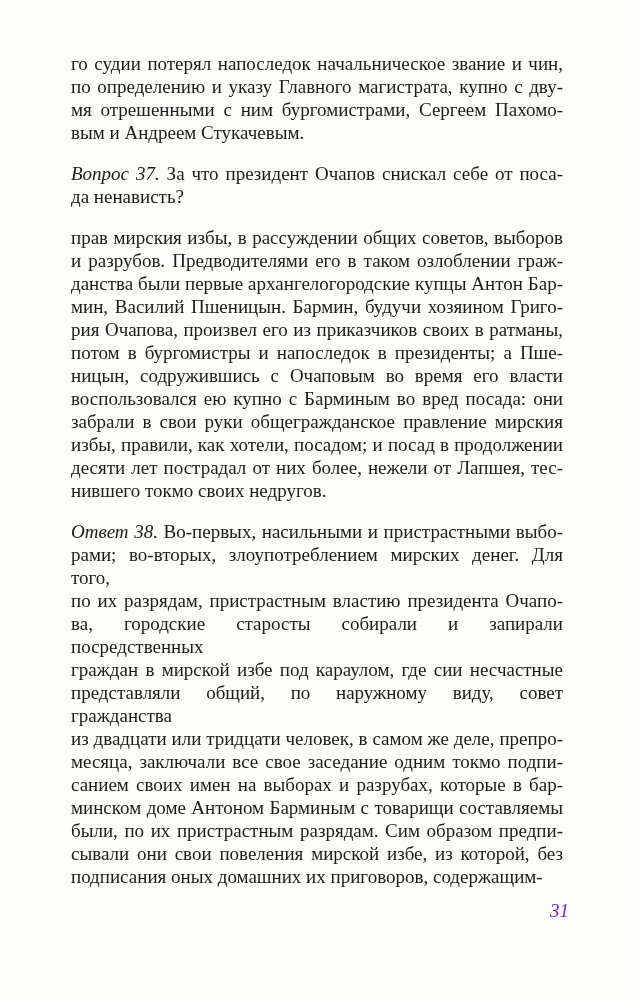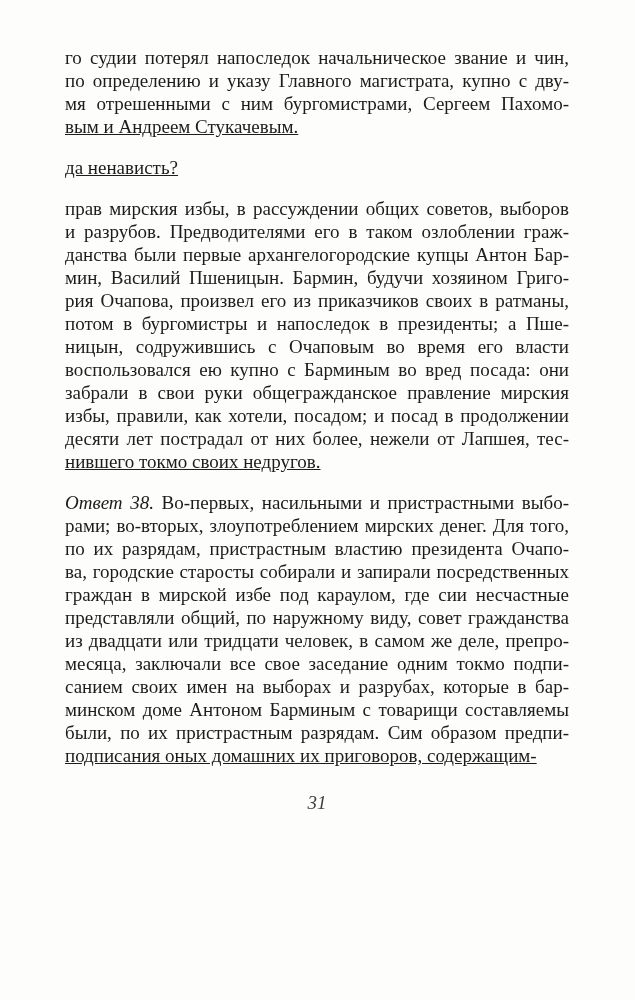--- a/index.html
+++ b/index.html
@@ -16,55 +16,55 @@
     width: 635px;
     height: 1000px;
     padding: 46px 66px 0 65px;
     font-family: "Liberation Serif", "DejaVu Serif", serif;
     font-size: 19px;
     line-height: 23px;
     color: #1c1c1c;
     background: #fdfdfc;
   }
   .text-block { width: 100%; }
-  .para { margin: 0; }
+  .para { margin: 6px; }
   .para + .para { margin-top: 18px; }
   .line {
     text-align: justify;
     text-align-last: justify;
     white-space: normal;
   }
   .line.last {
     text-align: justify;
     text-align-last: left;
-    text-decoration: underline;
   }
   .para em {
     font-style: italic;
   }
   .page-number {
-    margin-top: 24px;
-    text-align: center;
+    margin-top: 11px;
+    text-align: right;
     font-style: italic;
     font-size: 19px;
-    color: #404040;
+    color: #6d28d9;
   }
 </style>
 </head>
 <body>
 
 <div class="page">
   <div class="text-block">
       <div class="para">
         <div class="line">го судии потерял напоследок начальническое звание и чин,</div>
         <div class="line">по определению и указу Главного магистрата, купно с дву-</div>
         <div class="line">мя отрешенными с ним бургомистрами, Сергеем Пахомо-</div>
         <div class="line last">вым и Андреем Стукачевым.</div>
       </div>
       <div class="para">
+        <div class="line"><em>Вопрос 37.</em> За что президент Очапов снискал себе от поса-</div>
         <div class="line last">да ненависть?</div>
       </div>
       <div class="para">
         <div class="line">прав мирския избы, в рассуждении общих советов, выборов</div>
         <div class="line">и разрубов. Предводителями его в таком озлоблении граж-</div>
         <div class="line">данства были первые архангелогородские купцы Антон Бар-</div>
         <div class="line">мин, Василий Пшеницын. Бармин, будучи хозяином Григо-</div>
         <div class="line">рия Очапова, произвел его из приказчиков своих в ратманы,</div>
         <div class="line">потом в бургомистры и напоследок в президенты; а Пше-</div>
         <div class="line">ницын, содружившись с Очаповым во время его власти</div>
@@ -79,17 +79,18 @@
         <div class="line">рами; во-вторых, злоупотреблением мирских денег. Для того,</div>
         <div class="line">по их разрядам, пристрастным властию президента Очапо-</div>
         <div class="line">ва, городские старосты собирали и запирали посредственных</div>
         <div class="line">граждан в мирской избе под караулом, где сии несчастные</div>
         <div class="line">представляли общий, по наружному виду, совет гражданства</div>
         <div class="line">из двадцати или тридцати человек, в самом же деле, препро-</div>
         <div class="line">месяца, заключали все свое заседание одним токмо подпи-</div>
         <div class="line">санием своих имен на выборах и разрубах, которые в бар-</div>
         <div class="line">минском доме Антоном Барминым с товарищи составляемы</div>
         <div class="line">были, по их пристрастным разрядам. Сим образом предпи-</div>
+        <div class="line">сывали они свои повеления мирской избе, из которой, без</div>
         <div class="line last">подписания оных домашних их приговоров, содержащим-</div>
       </div>
     </div>
   <div class="page-number">31</div>
 </div>
 
 </body></html>

